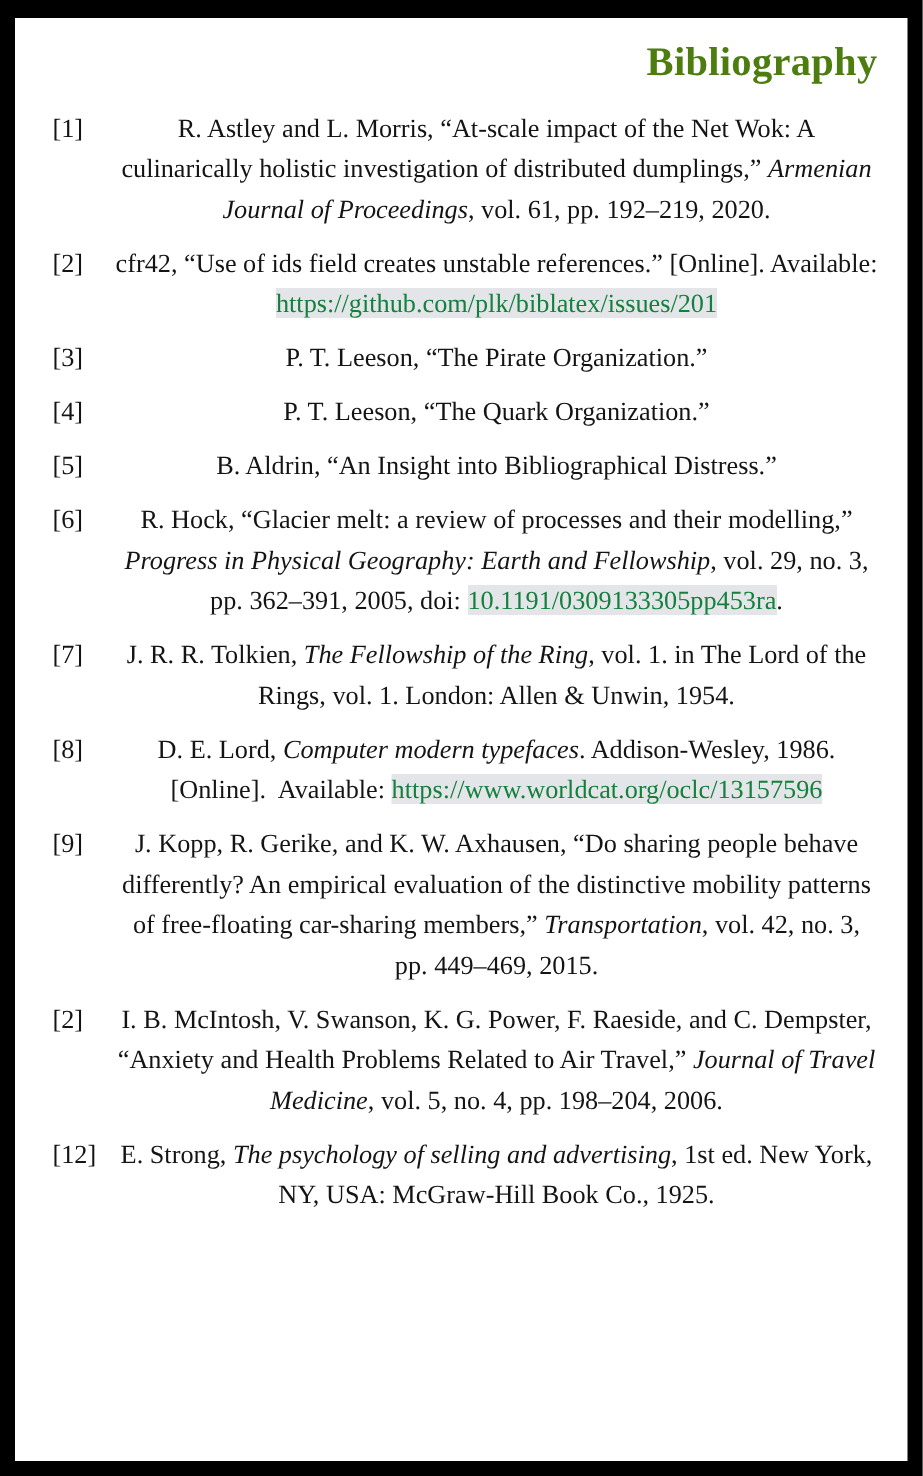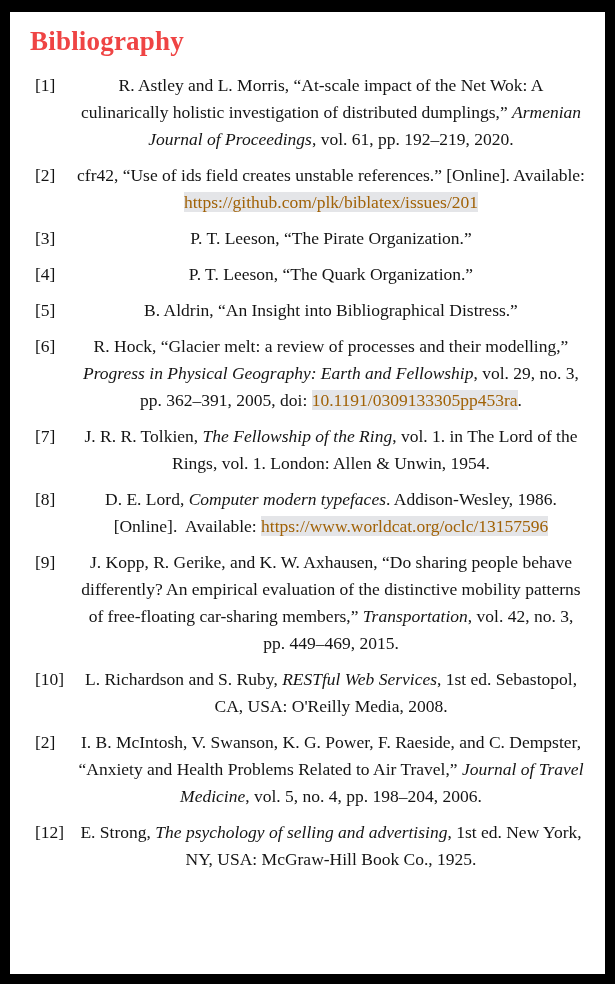--- a/index.html
+++ b/index.html
@@ -23,22 +23,23 @@
     box-sizing: border-box;
     padding: 14px 20px 0 20px;
     overflow: hidden;
     color: #141414;
   }
   .page-title {
     font-family: "Liberation Serif", serif;
     font-size: 27px;
     font-weight: bold;
     margin: 0 0 15px 0;
-    color: #ef4444;
+    color: #4d7c0f;
     letter-spacing: 0.2px;
+    text-align: right;
   }
   .bib-list { }
   .entry {
     display: flex;
     align-items: flex-start;
     margin: 0 0 9px 0;
     font-size: 17.5px;
     line-height: 27px;
     color: #141414;
   }
@@ -47,21 +48,21 @@
     margin-left: 5px;
   }
   .entry .text {
     margin: 0;
     flex: 1;
     text-align: center;
   }
   .seg-italic { font-style: italic; }
   .seg-link {
     background: #e4e5e8;
-    color: #a16207;
+    color: #15803d;
     text-decoration: none;
     overflow-wrap: anywhere;
     cursor: pointer;
   }
 </style>
 </head>
 <body>
 
 <div class="frame">
   <div class="page">
@@ -97,24 +98,20 @@
         </div>
         <div class="entry">
           <span class="label">[8]</span>
           <p class="text"><span class="seg-normal">D. E. Lord, </span><span class="seg-italic">Computer modern typefaces</span><span class="seg-normal">. Addison-Wesley, 1986. [Online].&nbsp; Available: </span><span class="seg-link">https://www.worldcat.org/oclc/13157596</span></p>
         </div>
         <div class="entry">
           <span class="label">[9]</span>
           <p class="text"><span class="seg-normal">J. Kopp, R. Gerike, and K. W. Axhausen, “Do sharing people behave differently? An empirical evaluation of the distinctive mobility patterns of free-floating car-sharing members,” </span><span class="seg-italic">Transportation</span><span class="seg-normal">, vol. 42, no. 3, pp. 449–469, 2015.</span></p>
         </div>
         <div class="entry">
-          <span class="label">[10]</span>
-          <p class="text"><span class="seg-normal">L. Richardson and S. Ruby, </span><span class="seg-italic">RESTful Web Services</span><span class="seg-normal">, 1st ed. Sebastopol, CA, USA: O'Reilly Media, 2008.</span></p>
-        </div>
-        <div class="entry">
           <span class="label">[2]</span>
           <p class="text"><span class="seg-normal">I. B. McIntosh, V. Swanson, K. G. Power, F. Raeside, and C. Dempster, “Anxiety and Health Problems Related to Air Travel,” </span><span class="seg-italic">Journal of Travel Medicine</span><span class="seg-normal">, vol. 5, no. 4, pp. 198–204, 2006.</span></p>
         </div>
         <div class="entry">
           <span class="label">[12]</span>
           <p class="text"><span class="seg-normal">E. Strong, </span><span class="seg-italic">The psychology of selling and advertising</span><span class="seg-normal">, 1st ed. New York, NY, USA: McGraw-Hill Book Co., 1925.</span></p>
         </div>
       </div>
   </div>
 </div>

